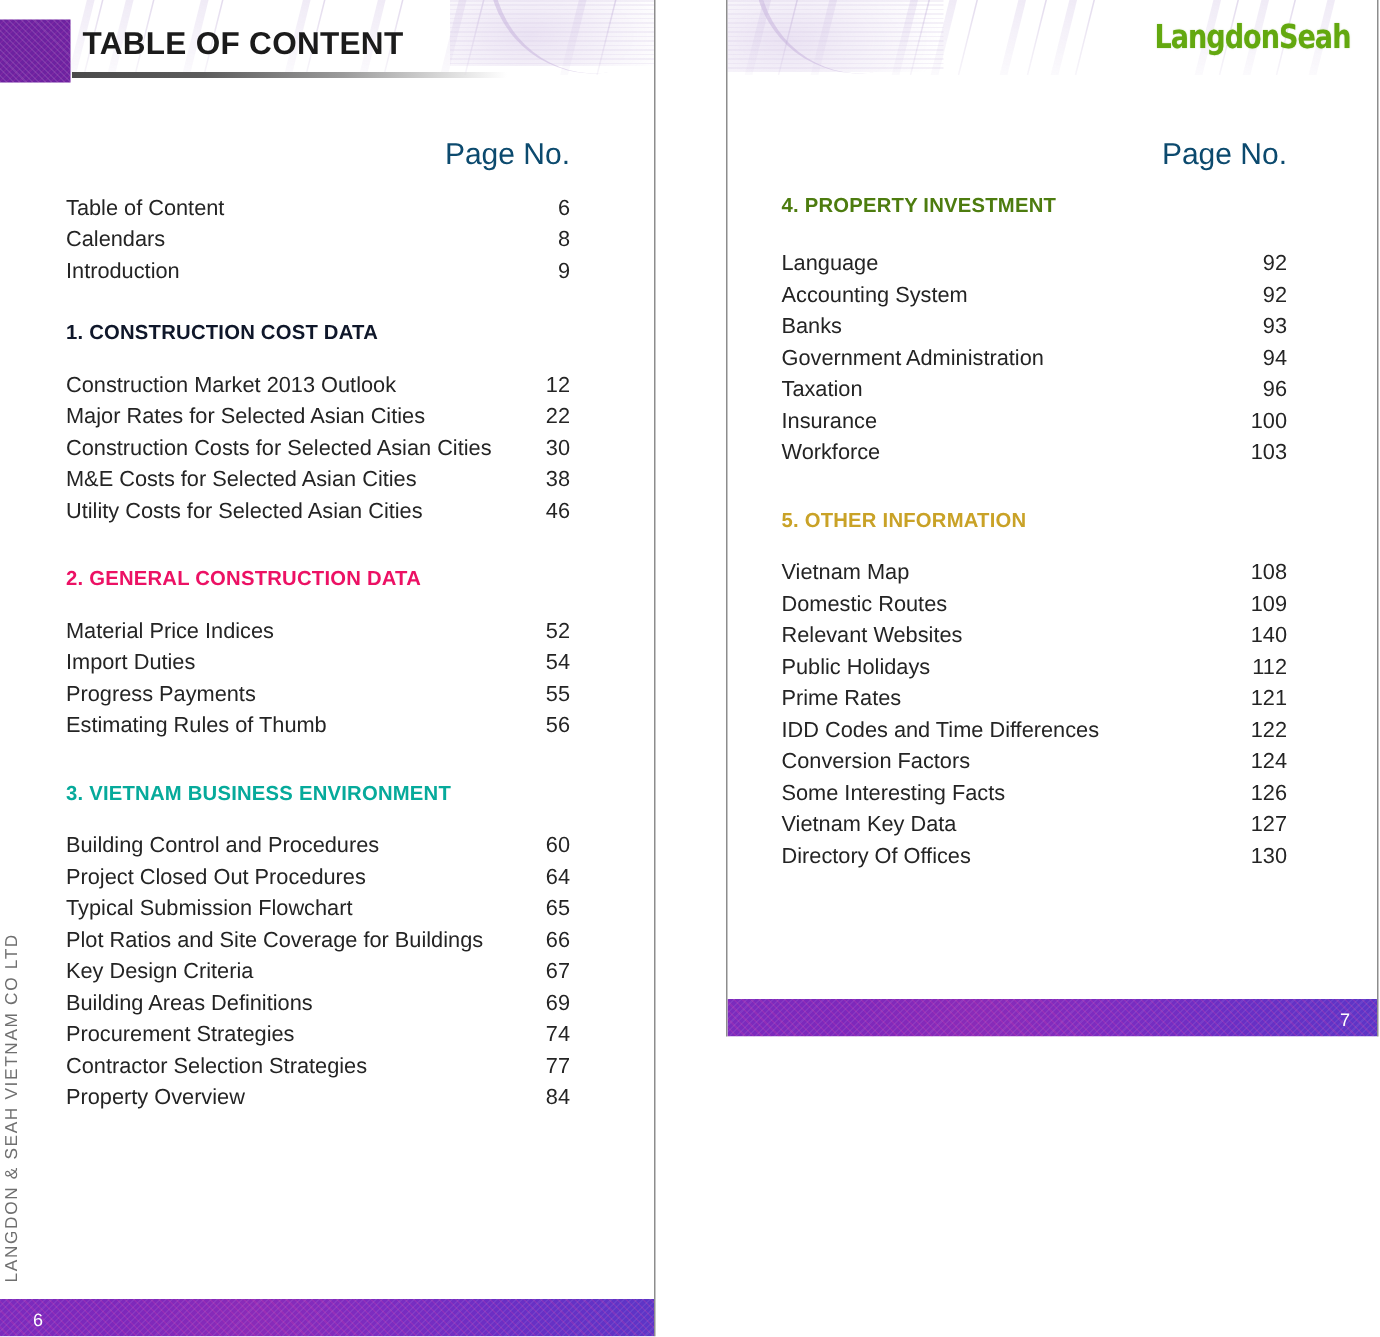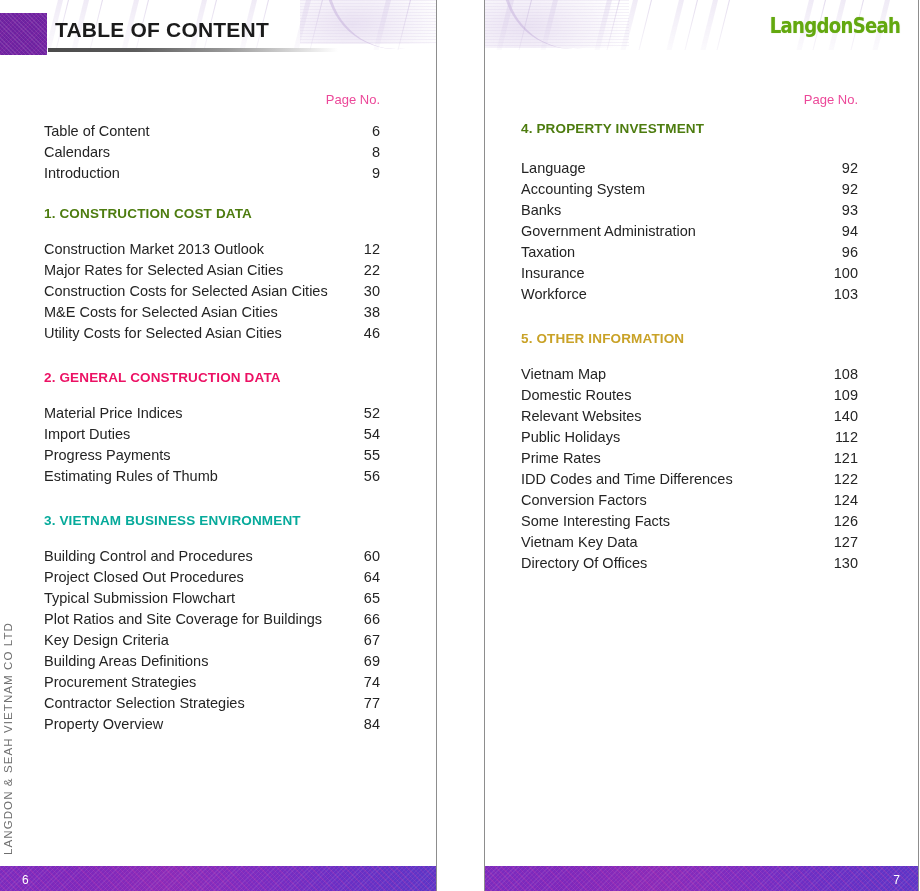--- a/index.html
+++ b/index.html
@@ -34,21 +34,21 @@
     height: 891px;
     border-right: 1px solid #8d8d8d;
   }
   .gutter {
     width: 47px;
     height: 891px;
     background: #ffffff;
   }
   .page-right {
     width: 435px;
-    height: 891px;
+    height: 691px;
     border-left: 1px solid #8d8d8d;
     border-right: 1px solid #8d8d8d;
   }
 
   
   .header-band {
     position: absolute;
     top: 0;
     left: 0;
     right: 0;
@@ -159,22 +159,22 @@
     right: 0;
     padding: 0 56px 0 44px;
     box-sizing: border-box;
   }
   .page-right .toc {
     padding: 0 60px 0 36px;
   }
 
   .pageno-label {
     text-align: right;
-    font-size: 13px;
-    color: #ec4899;
+    font-size: 20px;
+    color: #0c4a6e;
     margin-bottom: 14px;
   }
 
   .section-title {
     font-size: 13.5px;
     font-weight: bold;
     letter-spacing: 0.15px;
     margin: 26px 0 18px 0;
   }
   .section-title.first { margin-top: 22px; }
@@ -275,21 +275,21 @@
         <div class="entry">
           <span class="entry-label">Calendars</span>
           <span class="entry-page">8</span>
         </div>
         <div class="entry">
           <span class="entry-label">Introduction</span>
           <span class="entry-page">9</span>
         </div>
       </div>
 
-      <div class="section-title first" style="color:#4d7c0f;">1. CONSTRUCTION COST DATA</div>
+      <div class="section-title first" style="color:#0f172a;">1. CONSTRUCTION COST DATA</div>
       <div>
         <div class="entry">
           <span class="entry-label">Construction Market 2013 Outlook</span>
           <span class="entry-page">12</span>
         </div>
         <div class="entry">
           <span class="entry-label">Major Rates for Selected Asian Cities</span>
           <span class="entry-page">22</span>
         </div>
         <div class="entry">

